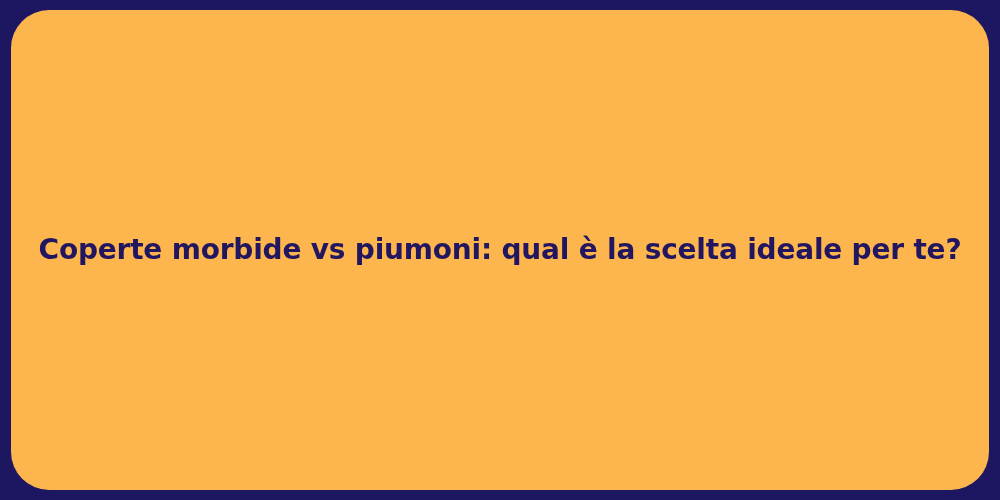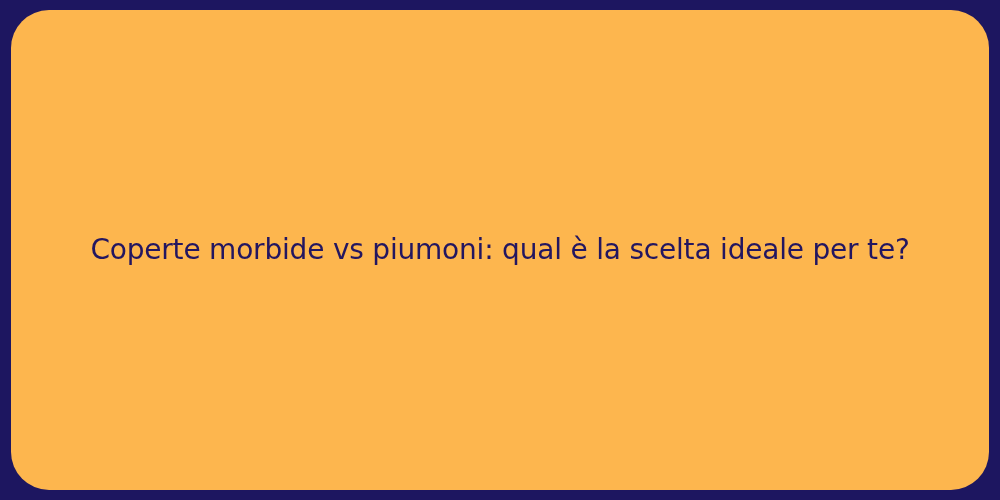--- a/index.html
+++ b/index.html
@@ -34,21 +34,21 @@
     justify-content: center;
     overflow: hidden;
   }
 
   #headline {
     margin: 0;
     padding: 0 24px;
     text-align: center;
     color: #231660;
     font-family: "DejaVu Sans", sans-serif;
-    font-weight: normal;
+    font-weight: bold;
     font-size: 30px;
     line-height: 1.28;
     letter-spacing: -0.2px;
     white-space: nowrap;
   }
 </style>
 </head>
 <body>
 
 <div id="banner" style="background: rgb(29, 22, 96);">

